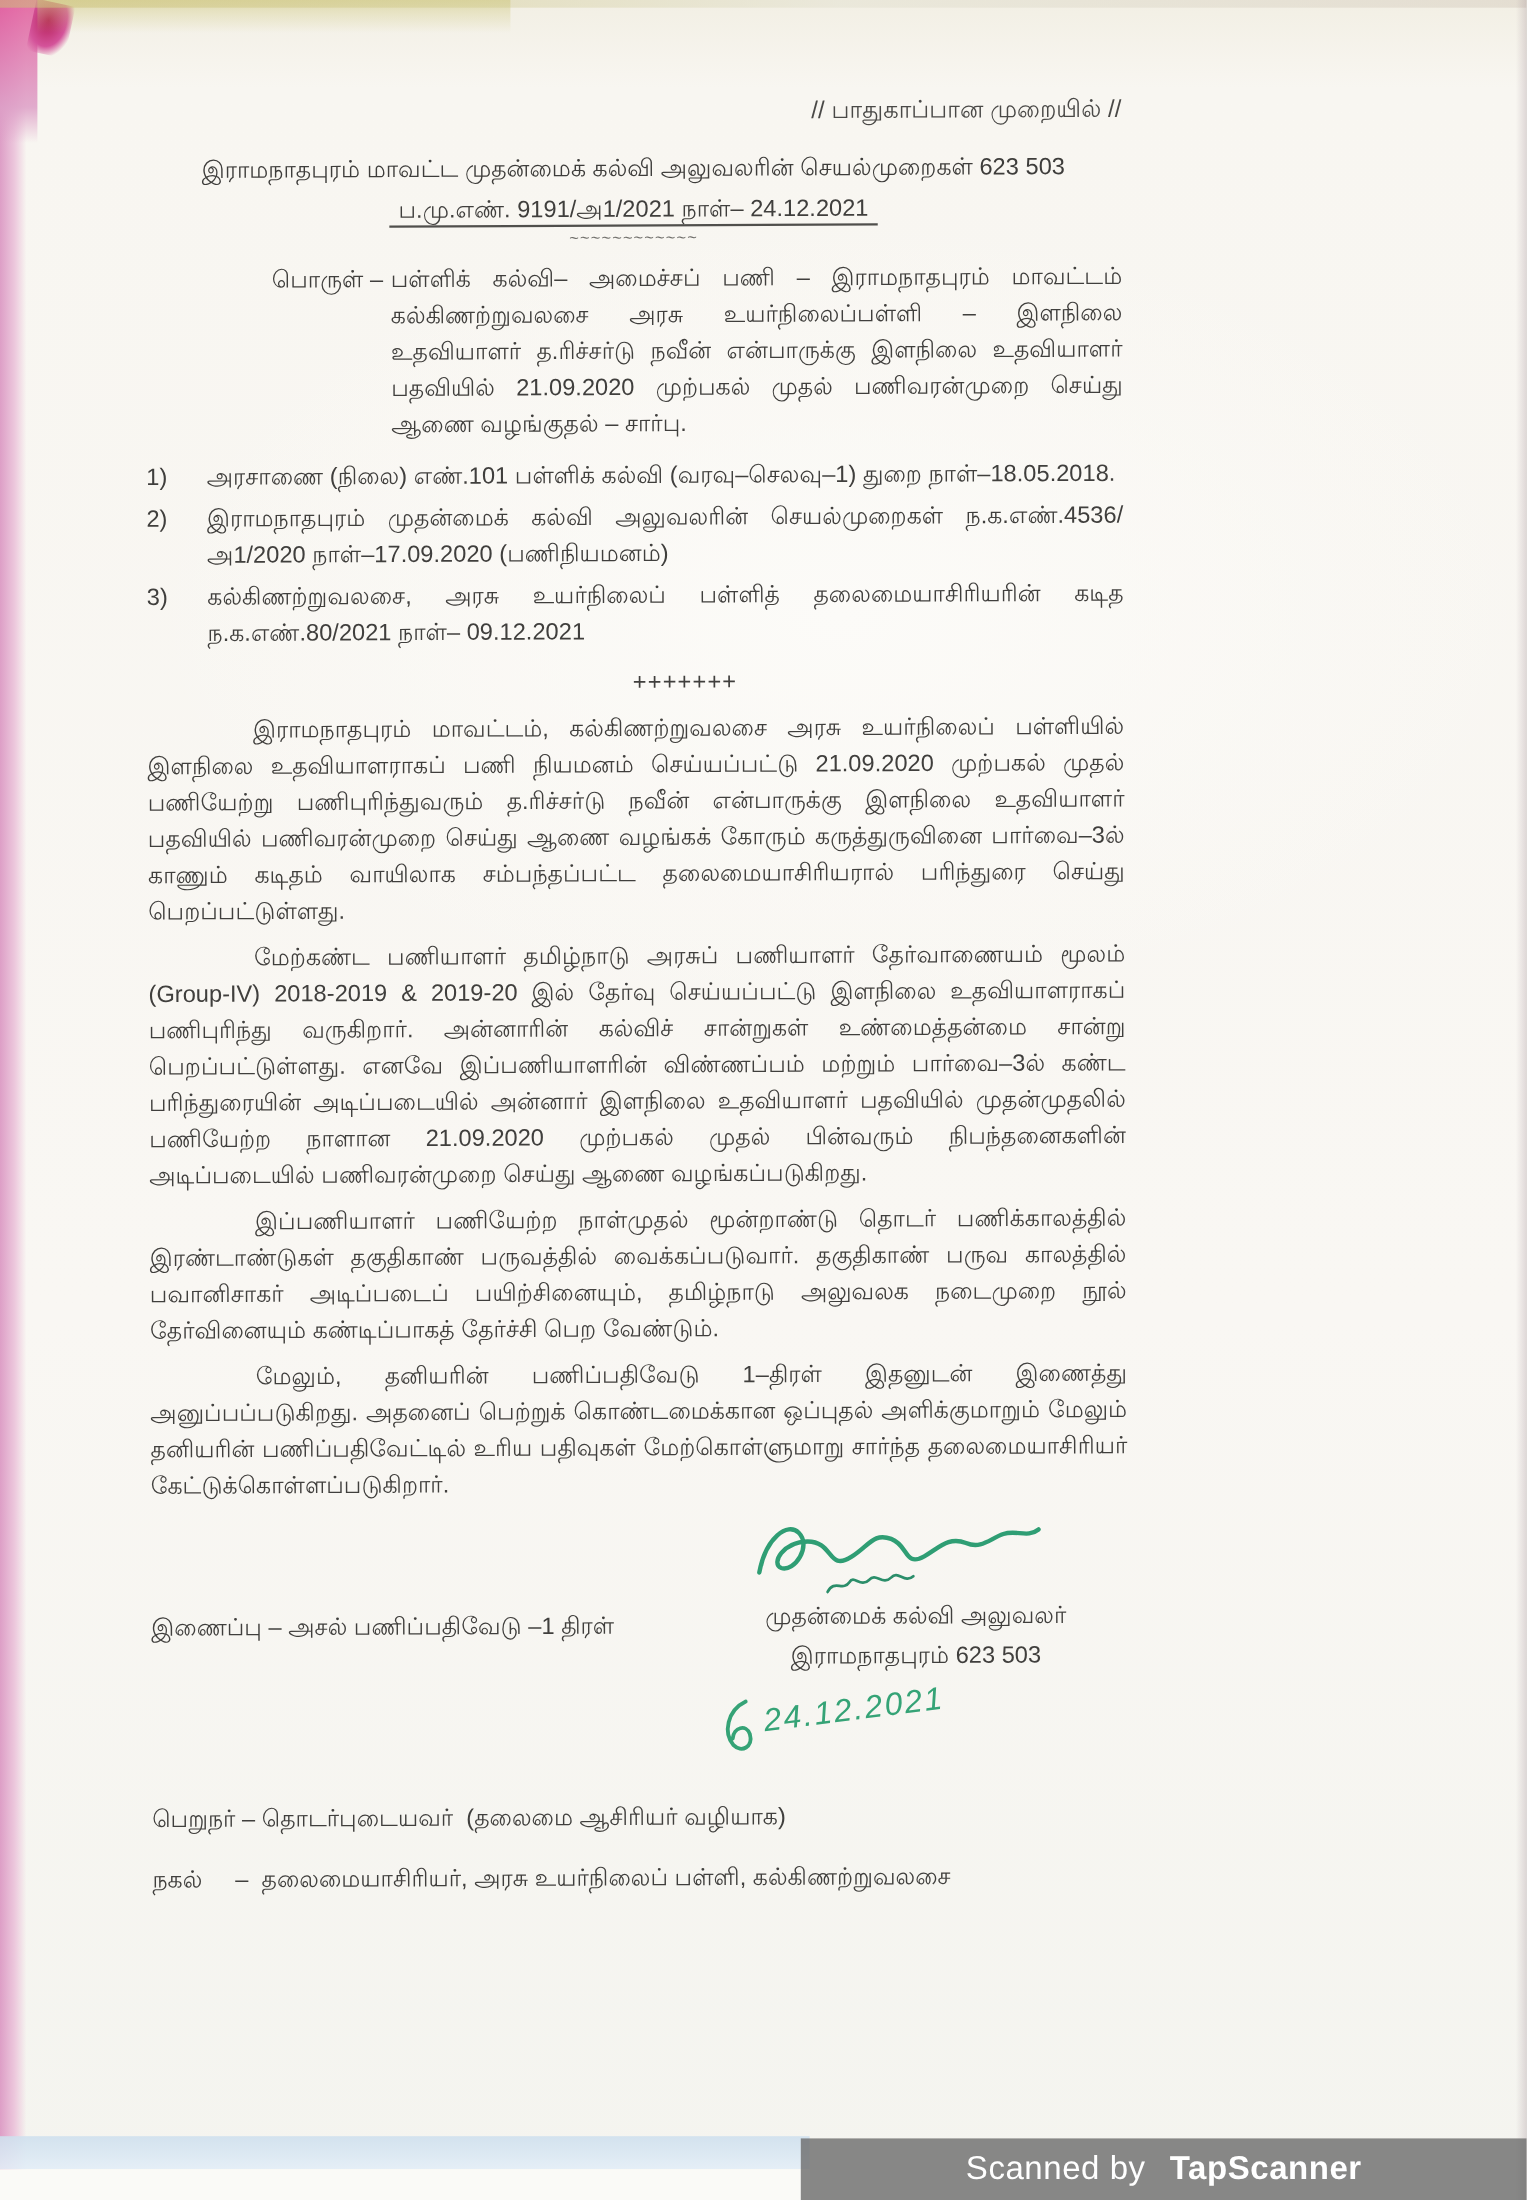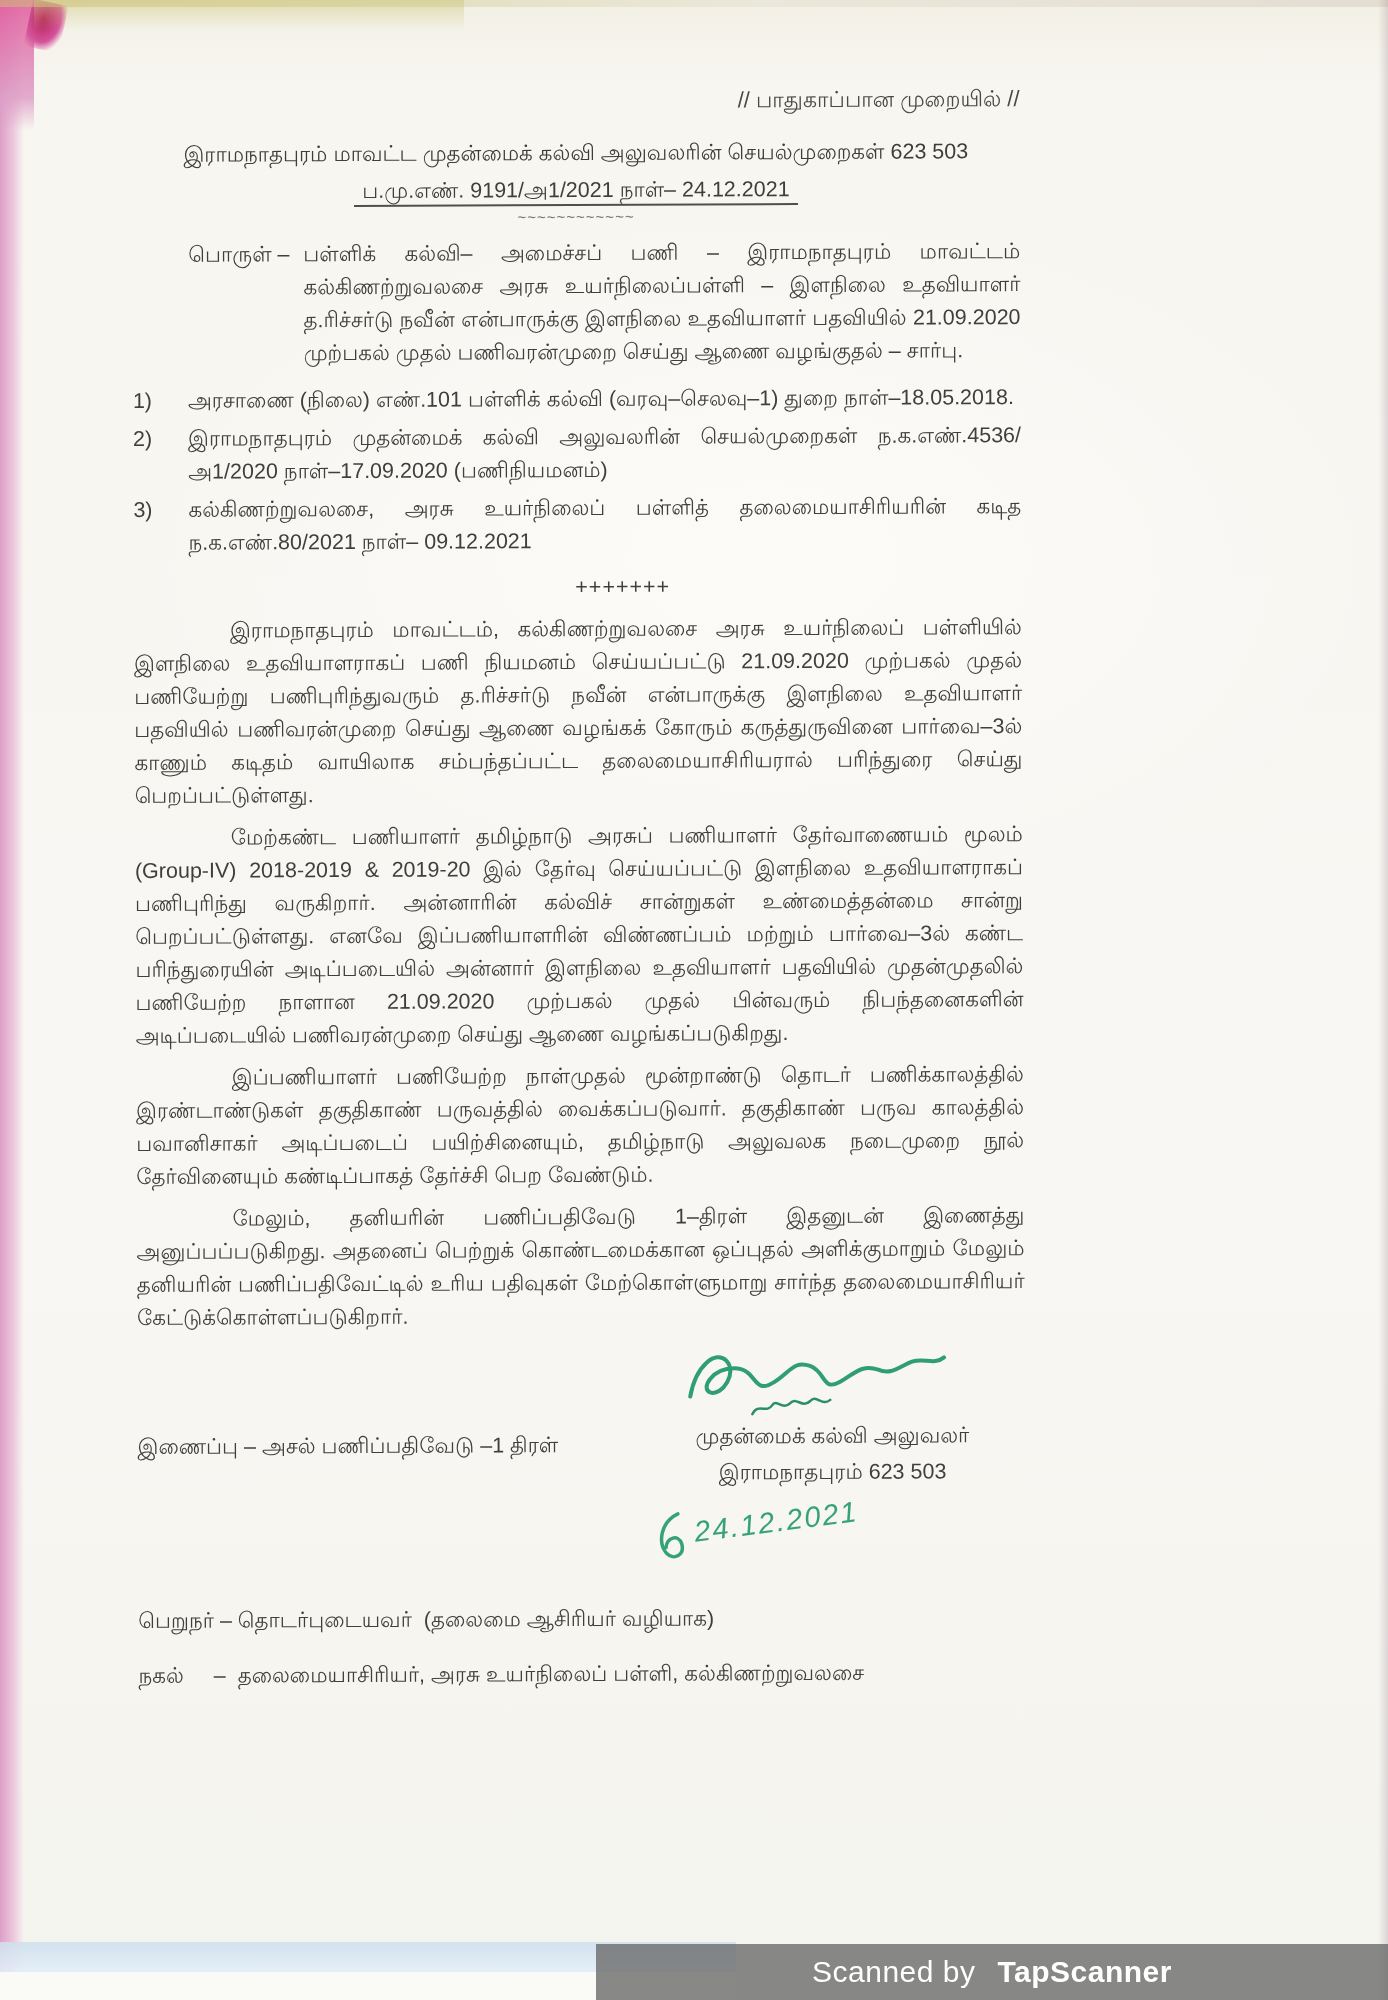--- a/index.html
+++ b/index.html
@@ -33,42 +33,42 @@
   .doc{position:absolute;left:135px;top:84px;width:888px;
     font-size:21.5px;line-height:33px;transform:rotate(-0.25deg);}
   .security-note{text-align:right;font-size:22px;color:#4a4947;}
   .header{text-align:center;margin-top:20px;}
   .header-line1{color:#3e3d3b;}
   .header-line2{margin-top:4px;}
   .header-line2 span{border-bottom:2px solid #504f4c;padding:0 8px 2px;}
   .flourish{font-size:15px;line-height:12px;letter-spacing:1px;color:#6f6e6a;margin-top:4px;}
 
   .row{display:flex;margin-top:14px;}
-  .label{width:115px;flex:none;margin-left:56px;}
+  .label{width:115px;flex:none;margin-left:108px;text-align:center;}
   .subject-text{flex:1;text-align:justify;}
   .ref-list{flex:1;}
   .ref-item{display:flex;margin-bottom:5px;}
   .ref-num{width:55px;flex:none;}
   .ref-text{flex:1;text-align:justify;}
 
   .separator{text-align:center;margin:8px 0 2px;letter-spacing:1px;transform:translateX(45px);}
   .body-para{margin:9px 0 0;text-align:justify;text-indent:96px;}
 
   .sig-area{position:relative;height:262px;}
   .sig-ink{position:absolute;left:545px;top:6px;}
   .enclosure{position:absolute;left:0;top:96px;}
   .sig-text{position:absolute;left:525px;top:88px;width:340px;text-align:center;}
   .sig-place{margin-top:3px;}
   .hand-date{position:absolute;left:512px;top:164px;display:flex;align-items:center;gap:4px;
     color:#35a376;font-size:29px;font-style:italic;letter-spacing:2px;transform:rotate(-7deg);}
   .to-line{margin-top:8px;white-space:pre-wrap;}
   .copy-line{margin-top:22px;white-space:pre-wrap;}
 
   
-  .tap-bar{position:absolute;right:0;bottom:0;width:792px;height:56px;
+  .tap-bar{position:absolute;right:0;bottom:0;width:660px;height:56px;
     background:rgba(104,104,104,.78);display:flex;align-items:center;justify-content:center;
     color:#ffffff;font-size:30px;letter-spacing:.5px;}
   .tap-bar b{font-weight:bold;margin-left:22px;}
 </style>
 </head>
 <body>
 
 <div class="scan-root">
 
   <div class="edge-left"></div>

